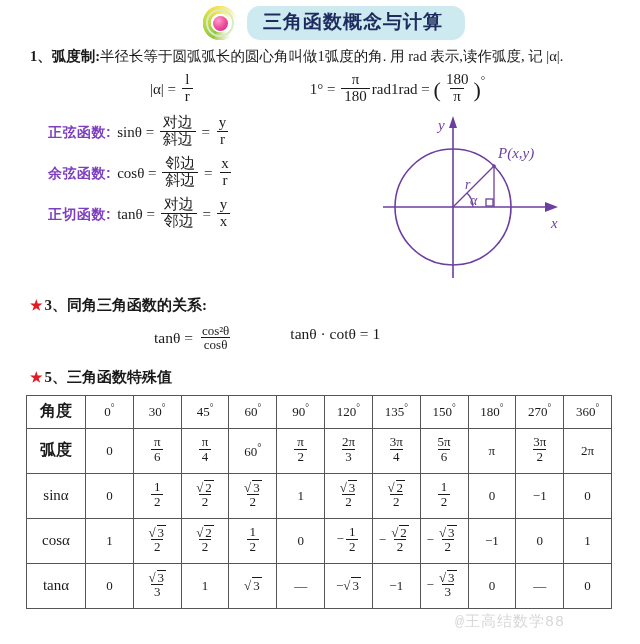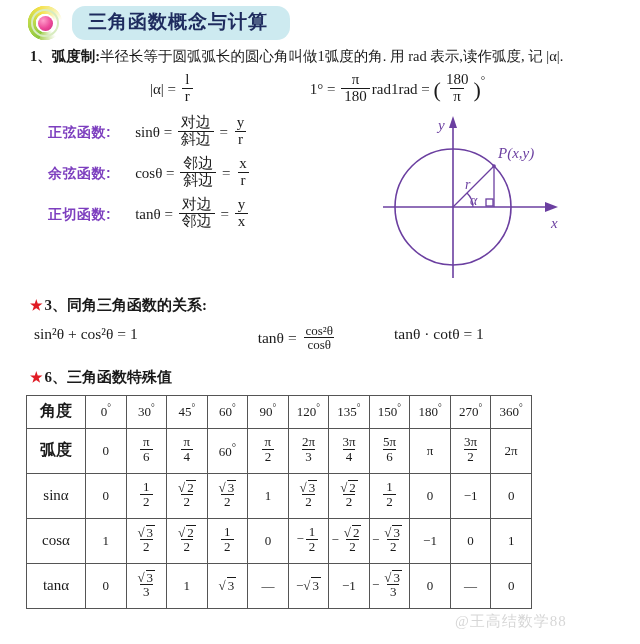--- a/index.html
+++ b/index.html
@@ -16,20 +16,21 @@
     position: relative;
   }
 
   
   .header {
     display: flex;
     align-items: center;
     padding: 4px 0 0 26px;
     height: 42px;
     box-sizing: border-box;
+    justify-content: center;
   }
   .logo {
     width: 38px;
     height: 38px;
     flex: 0 0 38px;
     border-radius: 50%;
     position: relative;
     background: #ffffff;
   }
   .logo .ring {
@@ -135,39 +136,39 @@
     height: 41px;
   }
   .deflabel {
     color: #7d3fbf;
     font-weight: bold;
     font-family: "Liberation Sans", sans-serif;
     font-size: 14px;
     letter-spacing: .5px;
     white-space: nowrap;
   }
-  .defmath { margin-left: 24px; white-space: nowrap; }
+  .defmath { margin-left: 6px; white-space: nowrap; }
 
   
   .diagram { margin-top: 4px; }
 
   
   .sec3-formulas {
     display: flex;
     font-size: 15.5px;
     padding: 8px 0 0 34px;
   }
 
   
   .table-wrap { padding: 6px 0 0 26px; }
   table.trig {
     border-collapse: collapse;
     font-size: 13px;
     table-layout: fixed;
-    width: 506px;
+    width: 586px;
     padding-left: 13px;
   }
   table.trig td {
     border: 1px solid #555;
     text-align: center;
     vertical-align: middle;
     height: 44px;
     padding: 0;
   }
   table.trig td.rowhead {
@@ -180,21 +181,21 @@
     font-size: 16px;
   }
   table.trig tr:first-child td { height: 32px; }
   .deg sup { font-size: .72em; }
 
   
   .watermark {
     position: absolute;
     left: 455px;
     top: 612px;
-    font-family: Liberation Serif, serif;
+    font-family: Liberation Mono, monospace;
     font-size: 15px;
     color: rgba(120,120,120,0.30);
     letter-spacing: 1px;
     white-space: nowrap;
     pointer-events: none;
   }
 </style>
 </head>
 <body>
 
@@ -323,34 +324,33 @@
         <text x="115" y="95" font-family="Liberation Serif, serif" font-size="14" font-style="italic" fill="#6b3fa0" id="svg-a">α</text>
       </svg>
     </div>
   </div>
 
   <div class="sec-head">
     <span class="star">★</span><span>3、同角三角函数的关系:</span>
   </div>
 
   <div class="sec3-formulas">
-    <div>sin²θ + cos²θ = 1</div>
     <div style="margin-left:120px;">
       <span>tan</span><span class="it">θ</span>
       <span>=</span>
       <span class="frac">
         <span class="num" style="font-size:13px;">cos²θ</span>
         <span class="den" style="font-size:13px;">cosθ</span>
       </span>
     </div>
     <div style="margin-left:56px;">tanθ · cotθ = 1</div>
   </div>
 
   <div class="sec-head" style="padding-top:14px;">
-    <span class="star">★</span><span>6、三角函数特殊值</span>
+    <span class="star">★</span><span>5、三角函数特殊值</span>
   </div>
 
   <div class="table-wrap">
     <table class="trig">
       <tbody id="trig-body">
           <tr>
             <td class="rowhead cjk">角度</td>
             <td><span class="deg">0<sup>°</sup></span></td>
             <td><span class="deg">30<sup>°</sup></span></td>
             <td><span class="deg">45<sup>°</sup></span></td>

